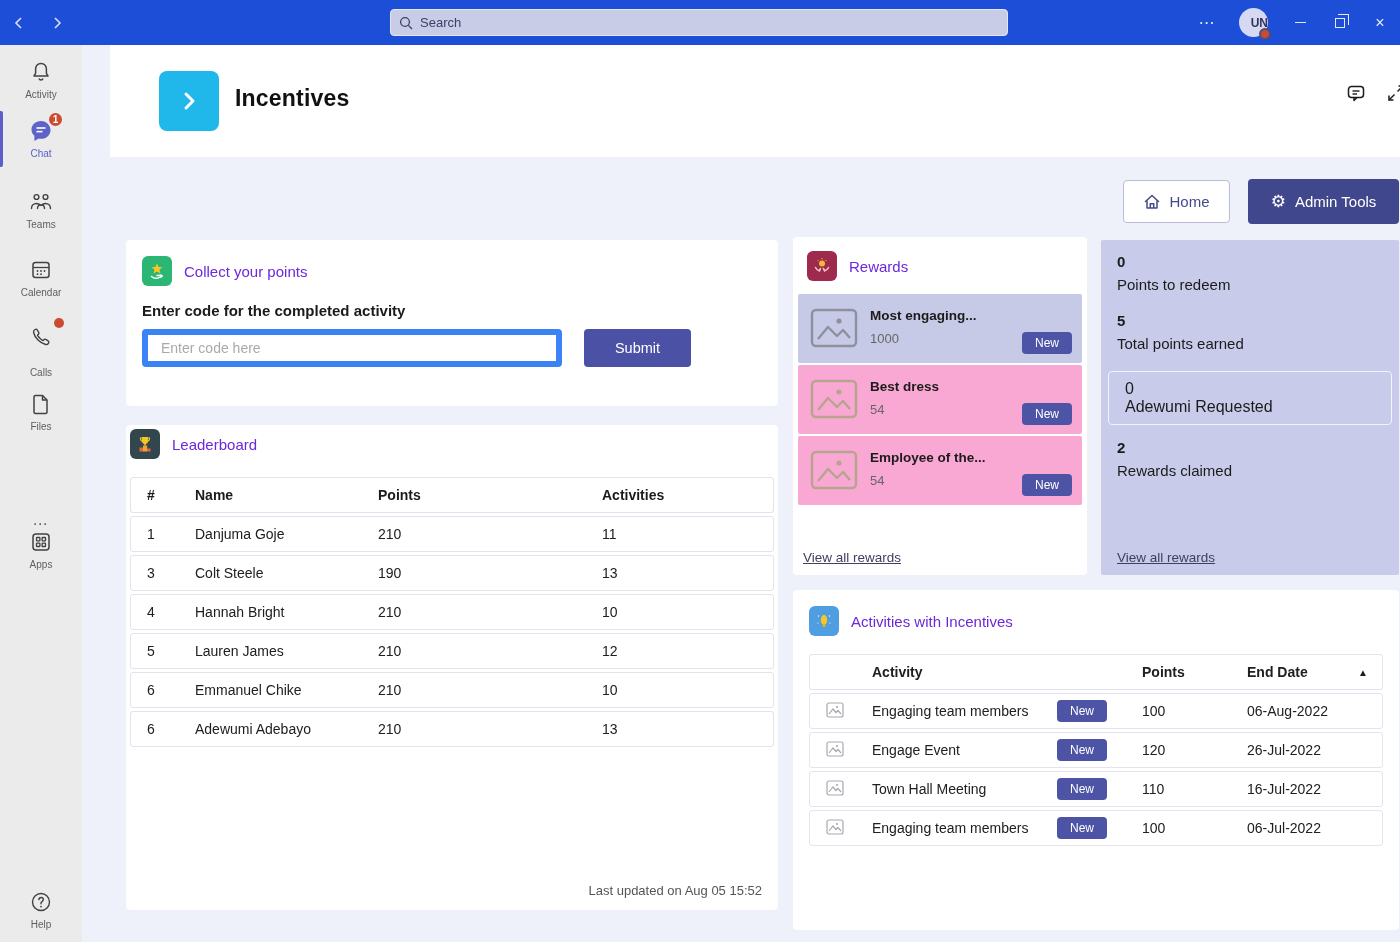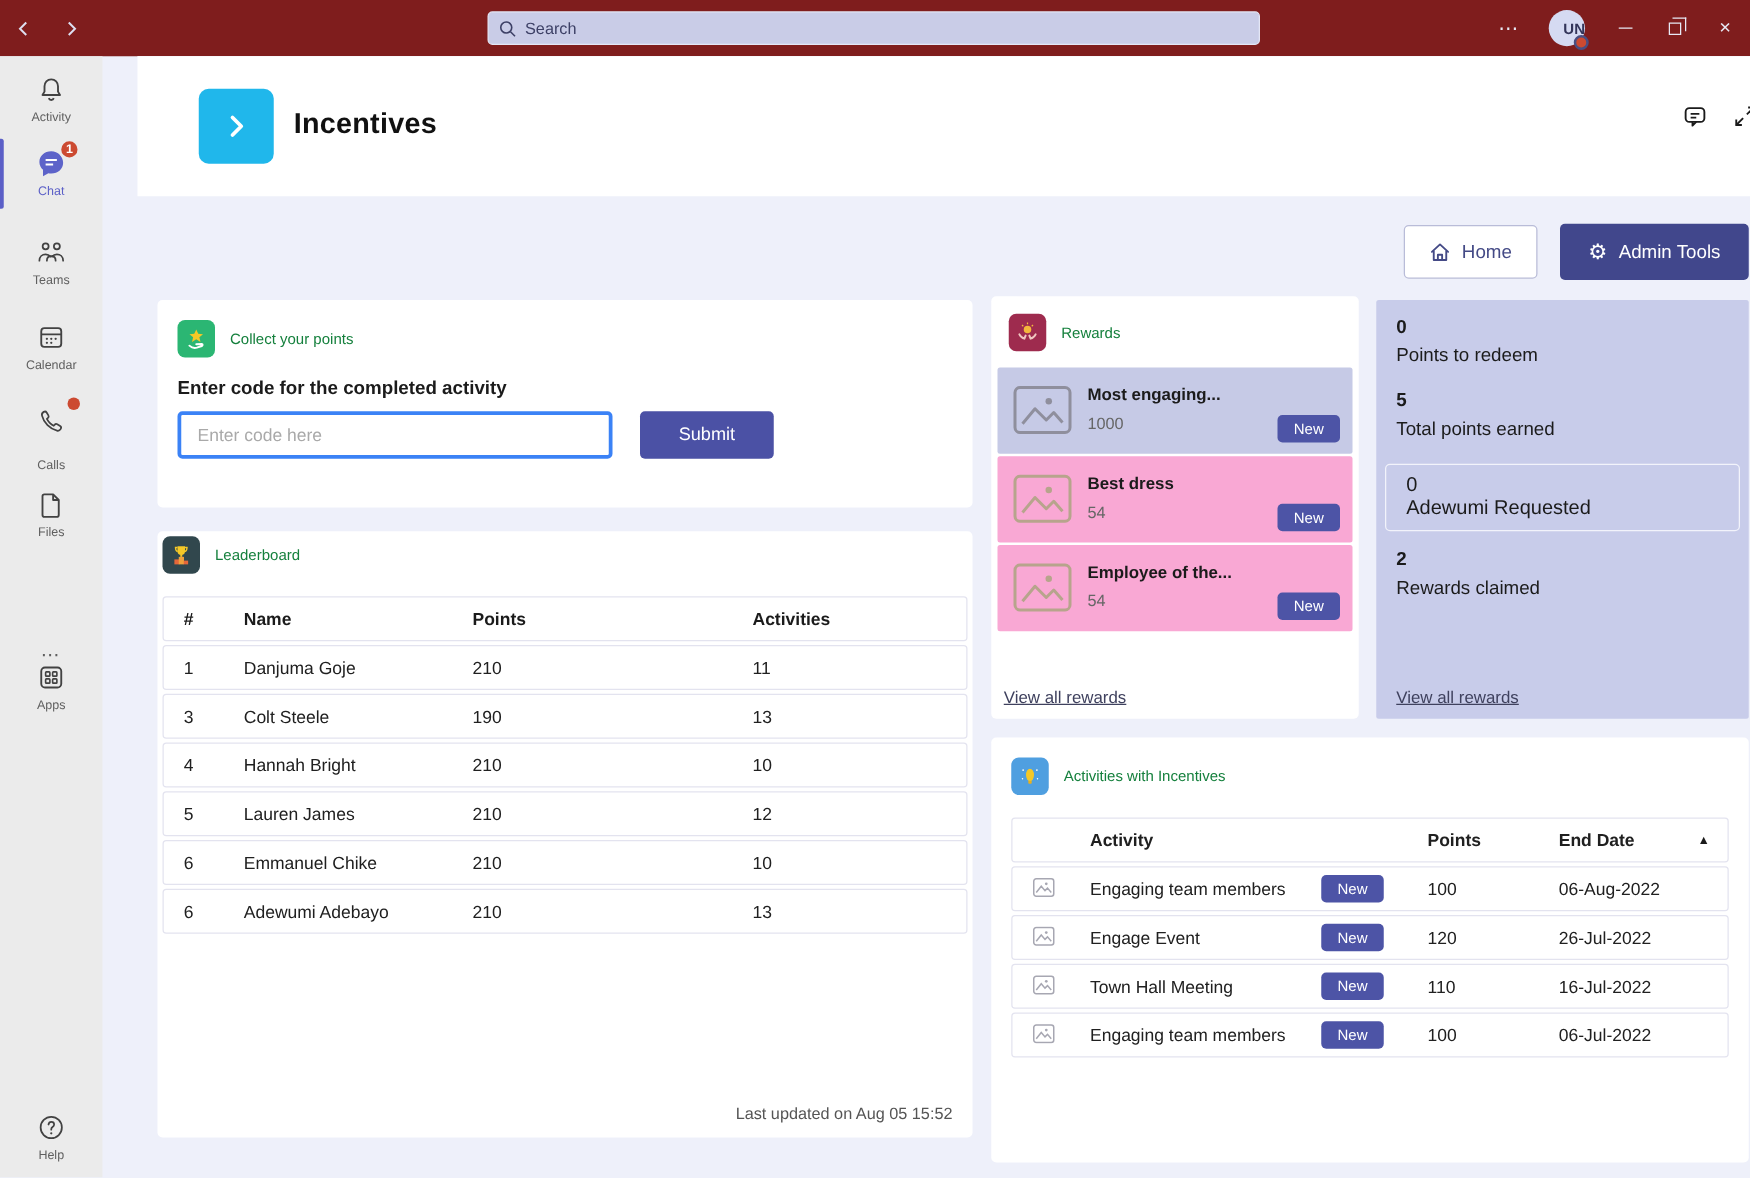--- a/index.html
+++ b/index.html
@@ -1,20 +1,20 @@
 <!DOCTYPE html>
 <html><head>
 <meta charset="utf-8">
 <style>
   * { margin:0; padding:0; box-sizing:border-box; }
   html,body { width:1400px; height:942px; overflow:hidden; }
   body { font-family:"Liberation Sans","DejaVu Sans",sans-serif; background:#eef0fa; color:#1b1b1b; position:relative; }
 
   
-  .titlebar { position:absolute; top:0; left:0; width:1400px; height:45px; background:#7f1d1d; display:flex; align-items:center; }
+  .titlebar { position:absolute; top:0; left:0; width:1400px; height:45px; background:#1d4ed8; display:flex; align-items:center; }
   .nav-chevs { position:absolute; left:8px; top:0; height:45px; display:flex; align-items:center; gap:16px; }
   .navchev { width:22px; height:22px; display:flex; align-items:center; justify-content:center; cursor:pointer; }
   .searchbox { position:absolute; left:390px; top:9px; width:618px; height:27px; background:#c9cce7; border:1px solid #e4e6f5; border-radius:4px; display:flex; align-items:center; padding-left:8px; }
   .searchbox svg { flex:0 0 auto; }
   .searchbox input { flex:1; border:none; outline:none; background:transparent; font-family:inherit; font-size:13px; color:#2e3155; padding-left:7px; }
   .searchbox input::placeholder { color:#3d4066; }
   .tb-right { position:absolute; right:0; top:0; height:45px; display:flex; align-items:center; }
   .tb-more { color:#e8e9f5; font-size:16px; letter-spacing:1px; width:40px; text-align:center; cursor:pointer; }
   .avatar { position:relative; width:29px; height:29px; border-radius:50%; background:#d5daf2; color:#33355a; font-size:12px; font-weight:700; display:flex; align-items:center; justify-content:flex-end; margin:0 12px; cursor:pointer; }
   .status-dot { position:absolute; right:-3px; bottom:-3px; width:12px; height:12px; border-radius:50%; background:#cc4a31; border:2px solid #4a4e82; }
@@ -53,24 +53,24 @@
   .card { background:#fff; border-radius:4px; position:absolute; }
 
   
   .card-collect { left:16px; top:83px; width:652px; height:166px; padding:16px; }
   .card-title-row { display:flex; align-items:center; gap:12px; }
   .mini-tile { width:30px; height:30px; border-radius:6px; display:flex; align-items:center; justify-content:center; flex:0 0 auto; }
   .tile-green { background:#2bb673; }
   .tile-slate { background:#31474d; }
   .tile-crimson { background:#9e2b4e; }
   .tile-blue { background:#4f9fe0; }
-  .card-title { font-size:12px; color:#15803d; }
+  .card-title { font-size:15px; color:#6d28d9; }
   .collect-sub { font-size:15px; font-weight:700; margin-top:16px; }
   .collect-row { display:flex; gap:22px; margin-top:10px; }
-  .code-input { width:348px; height:38px; border:3px solid #3b82f6; border-radius:4px; font-family:inherit; font-size:14px; padding:0 13px; color:#333; outline:none; }
+  .code-input { width:420px; height:38px; border:6px solid #3b82f6; border-radius:4px; font-family:inherit; font-size:14px; padding:0 13px; color:#333; outline:none; }
   .code-input::placeholder { color:#a9a9a9; }
   .btn-submit { width:107px; height:38px; background:#4b51a5; color:#fff; border:none; border-radius:4px; font-size:14.5px; font-family:inherit; cursor:pointer; }
 
   
   .card-lb { left:16px; top:268px; width:652px; height:485px; padding:4px; }
   .lb-table { margin-top:18px; }
   .lb-row { display:grid; grid-template-columns:48px 183px 224px 1fr; align-items:center; height:36px; padding-left:16px; background:#fff; border:1px solid #e3e3ef; border-radius:3px; margin-bottom:3px; font-size:14px; color:#202020; }
   .lb-row.hdr { font-weight:600; color:#1b1b1b; }
   .last-updated { position:absolute; right:16px; bottom:12px; font-size:13px; color:#555; }
 

